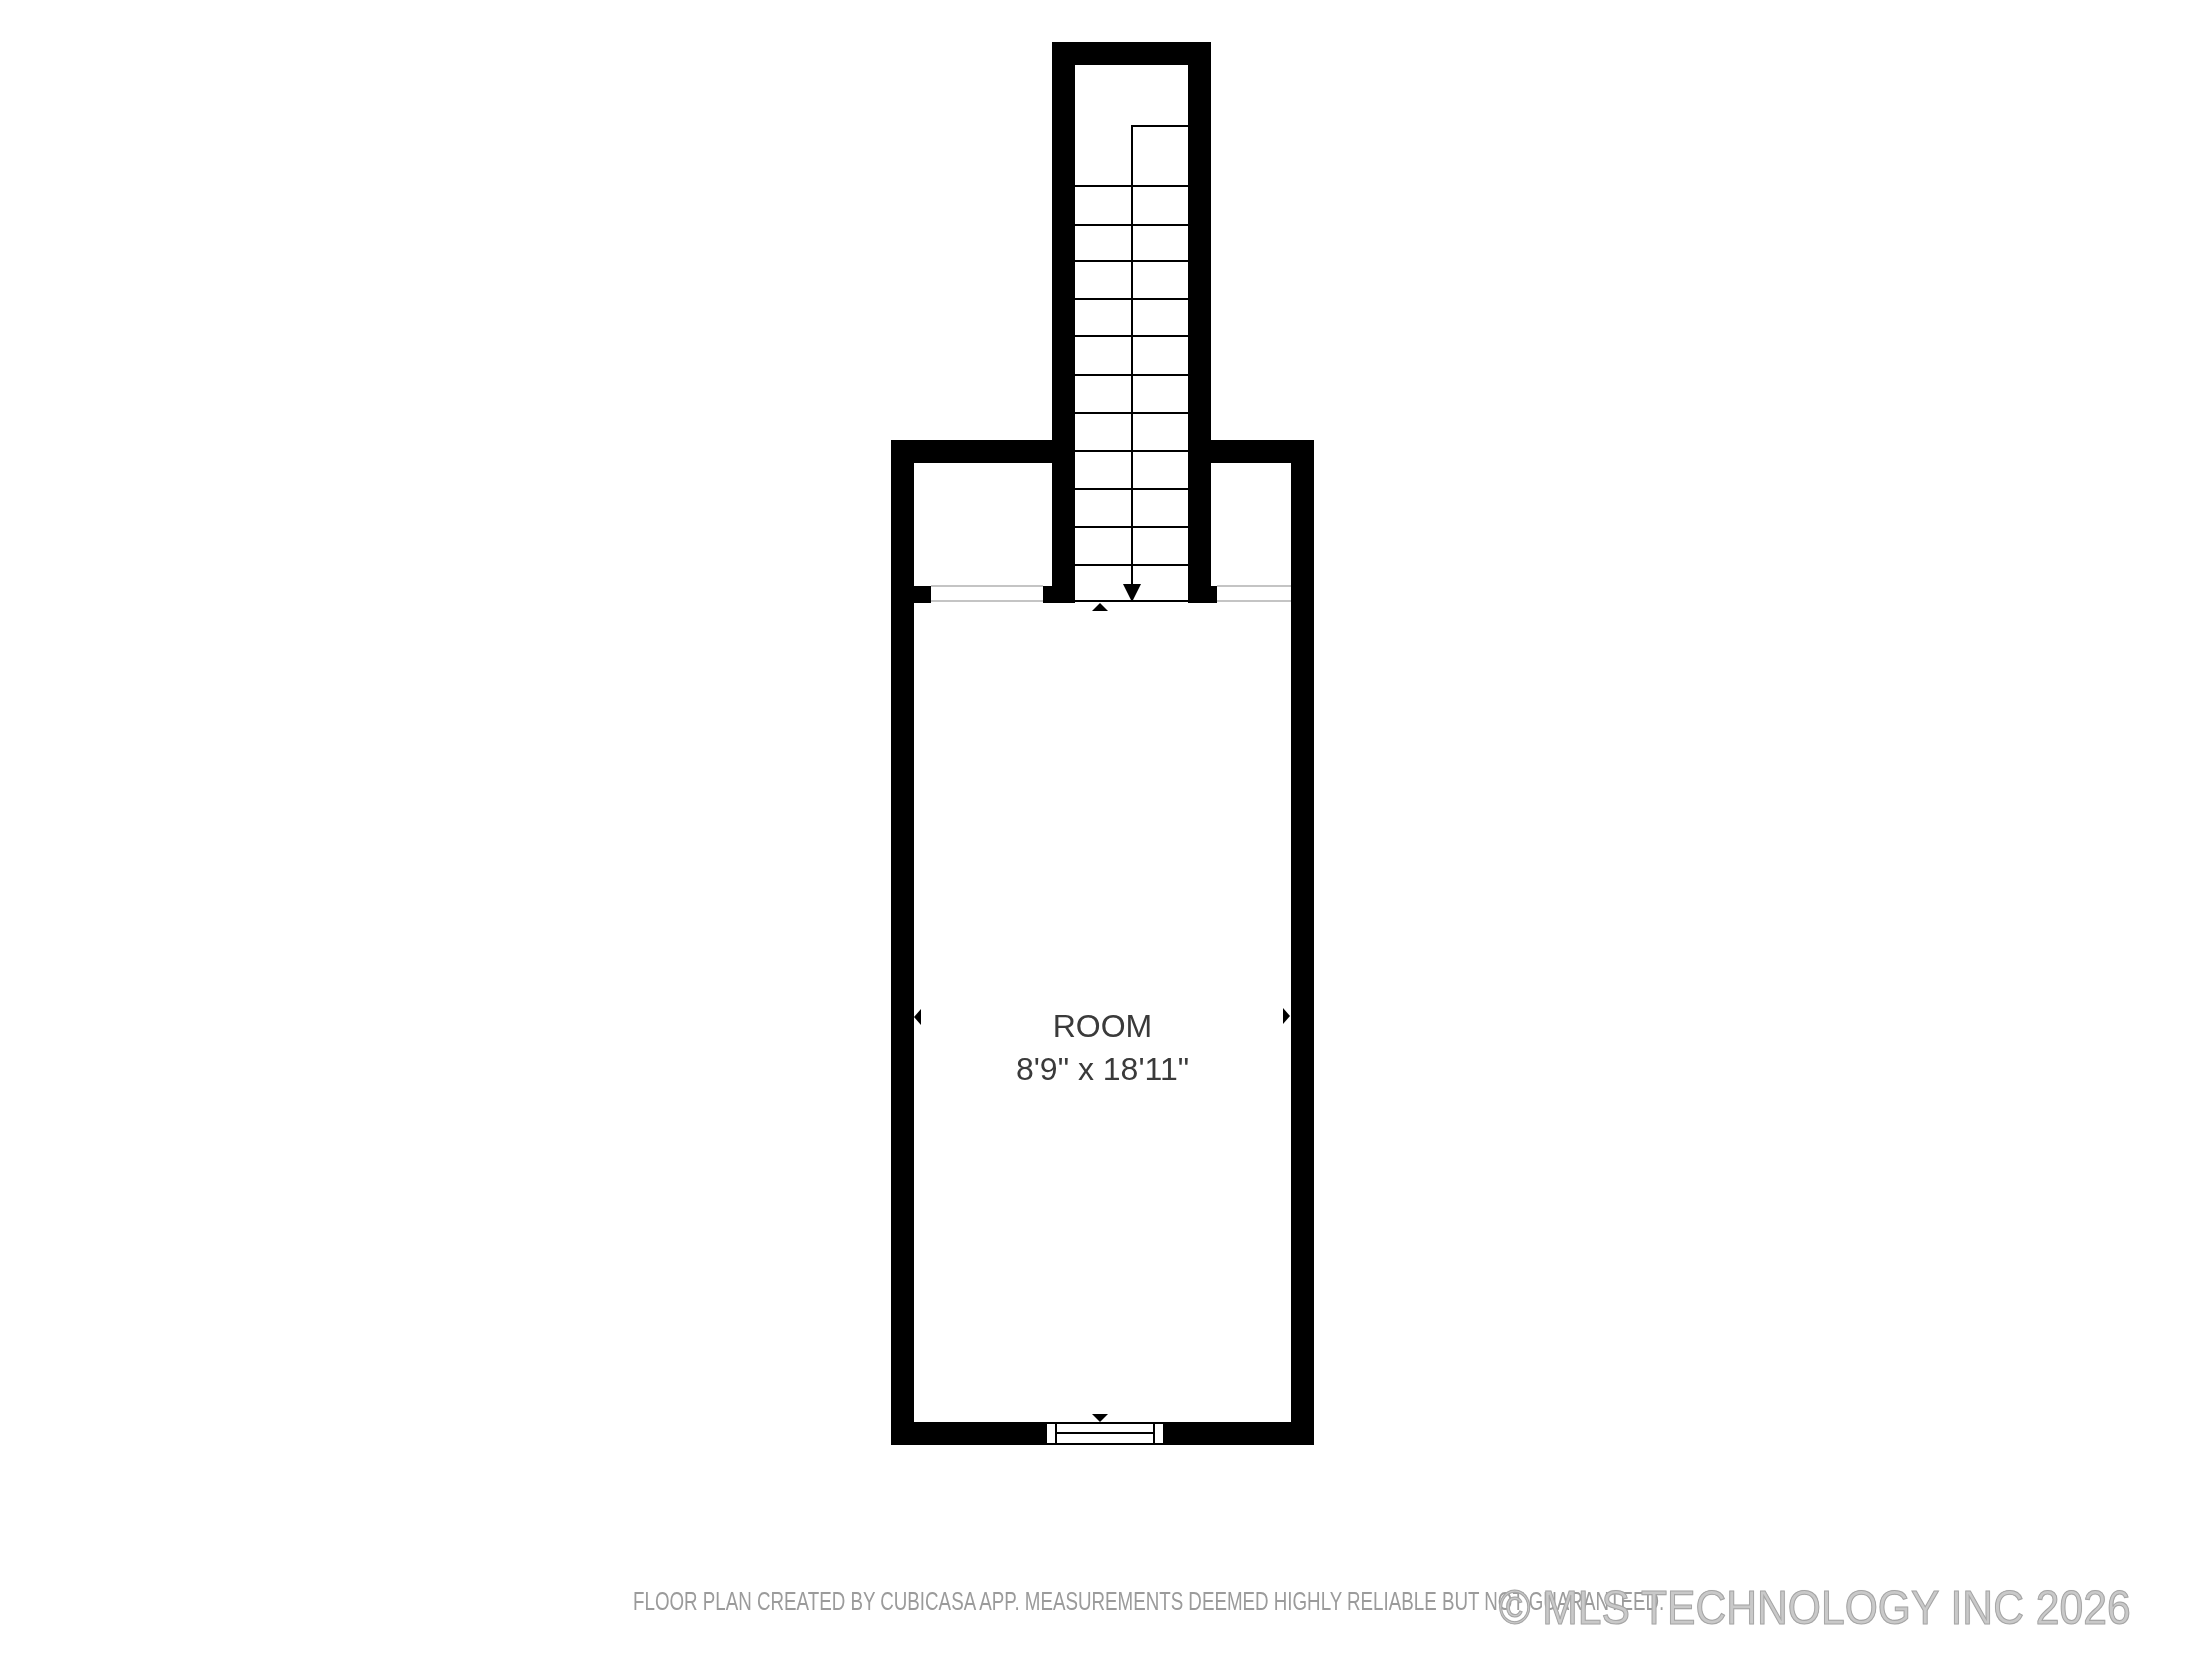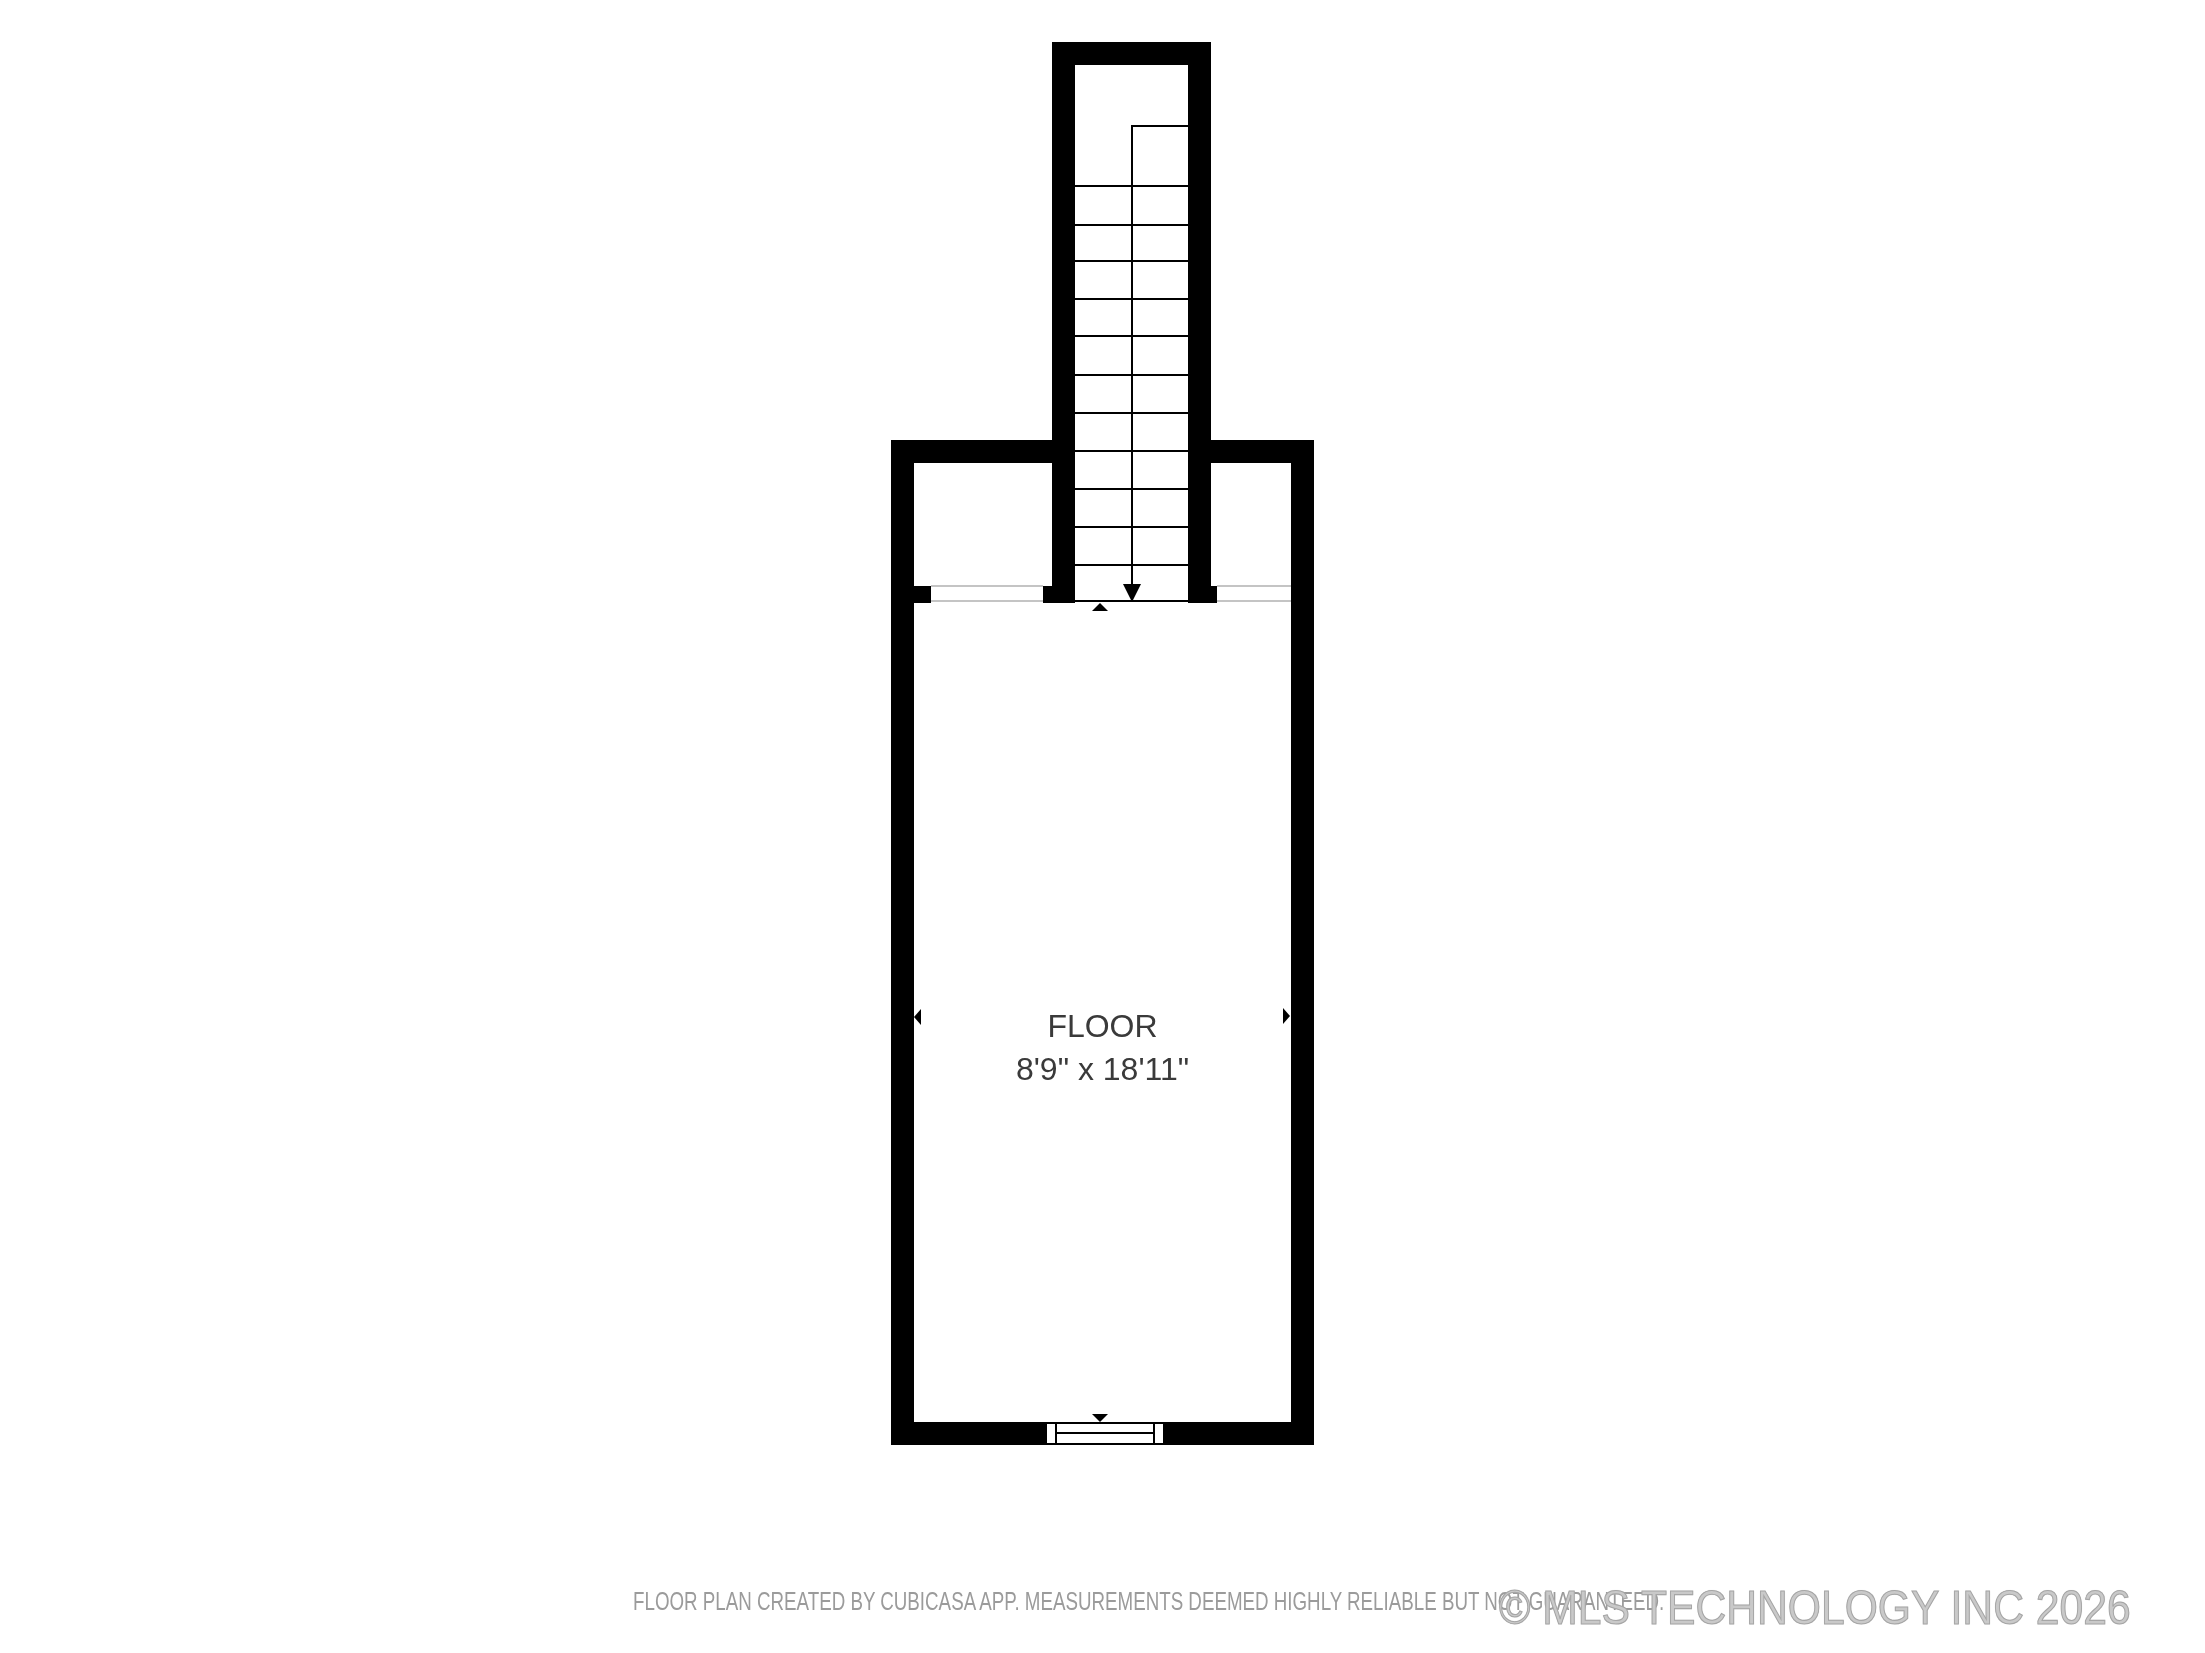--- a/index.html
+++ b/index.html
@@ -98,21 +98,21 @@
   <div class="tri tri-left-sm" style="left:914px;top:1009px;"></div>
   <div class="tri tri-right-sm" style="left:1283px;top:1008px;"></div>
 
   <div class="window">
     <div class="vline" style="left:7.7px;"></div>
     <div class="vline" style="left:106px;"></div>
     <div class="mid"></div>
   </div>
 
   <div class="room-label">
-    <div>FLOOR</div>
+    <div>ROOM</div>
     <div>8'9" x 18'11"</div>
   </div>
 
   <div class="disclaimer">FLOOR PLAN CREATED BY CUBICASA APP. MEASUREMENTS DEEMED HIGHLY RELIABLE BUT NOT GUARANTEED.</div>
   <div class="watermark">© MLS TECHNOLOGY INC 2026</div>
 
 </div>
 
 
 </body></html>

